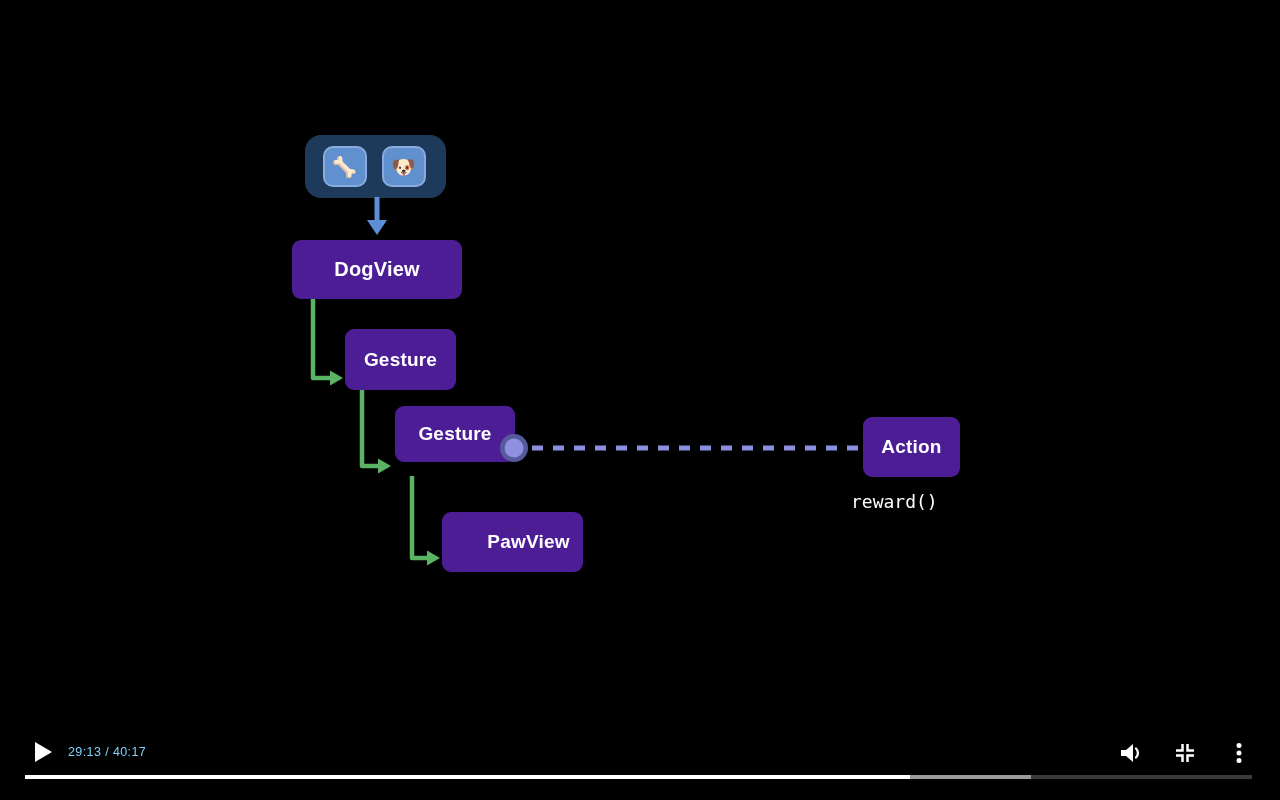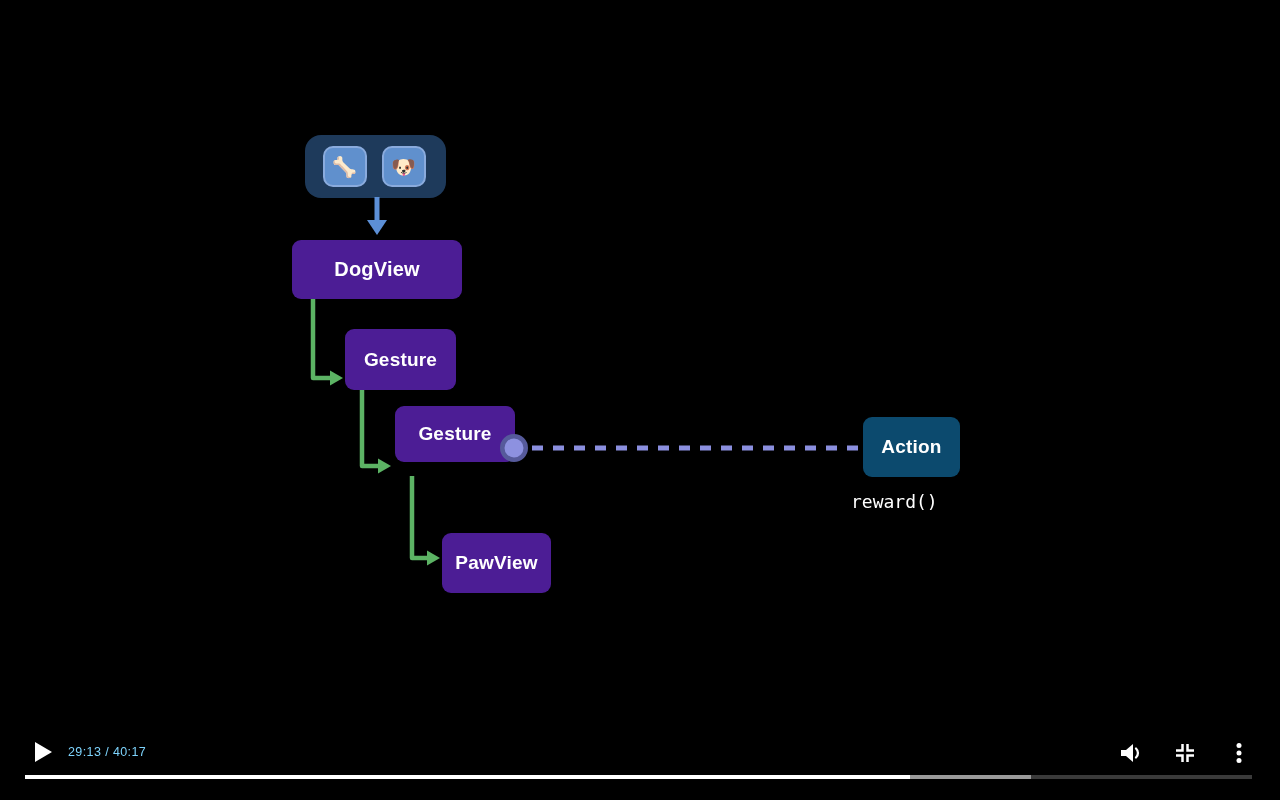--- a/index.html
+++ b/index.html
@@ -3,25 +3,25 @@
 <meta charset="utf-8">
 <style>
   html,body{margin:0;padding:0;background:#000;}
   body{width:1280px;height:800px;overflow:hidden;font-family:"Liberation Sans",sans-serif;}
   .stage{position:relative;width:1280px;height:800px;background:#000;}
 
   
   .node{position:absolute;display:flex;align-items:center;justify-content:center;
         color:#fff;font-weight:700;border-radius:9px;z-index:2;letter-spacing:.2px;}
   .node.green{background:#4c1d95;}
-  .node.purple{background:#0c4a6e;}
+  .node.purple{background:#4c1d95;}
   #node-dogview{left:292px;top:240px;width:170px;height:59px;font-size:20px;}
   #node-button {left:345px;top:329px;width:111px;height:61px;font-size:19px;}
   #node-gesture{left:395px;top:406px;width:120px;height:56px;font-size:19px;}
-  #node-pawview{left:442px;top:533px;width:109px;height:60px;font-size:19px;}
+  #node-pawview{left:442px;top:512px;width:109px;height:60px;font-size:19px;padding-left:32px;}
   #node-action {left:863px;top:417px;width:97px;height:60px;font-size:19px;}
 
   .palette{position:absolute;left:305px;top:135px;width:141px;height:63px;background:#1e3a5b;
            border-radius:16px;display:flex;align-items:center;gap:15px;padding-left:18px;
            box-sizing:border-box;z-index:2;box-shadow:0 2px 6px rgba(0,0,0,.6);}
   .tool-btn{width:44px;height:41px;border-radius:10px;background:#6090cd;border:2px solid #8aabdd;
             display:flex;align-items:center;justify-content:center;font-size:20px;box-sizing:border-box;
             font-family:"DejaVu Sans",sans-serif;}
 
   .code-label{position:absolute;left:851px;top:491px;width:121px;color:#fff;

